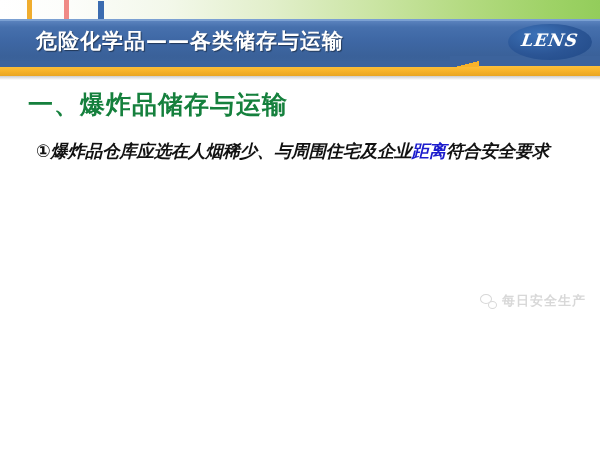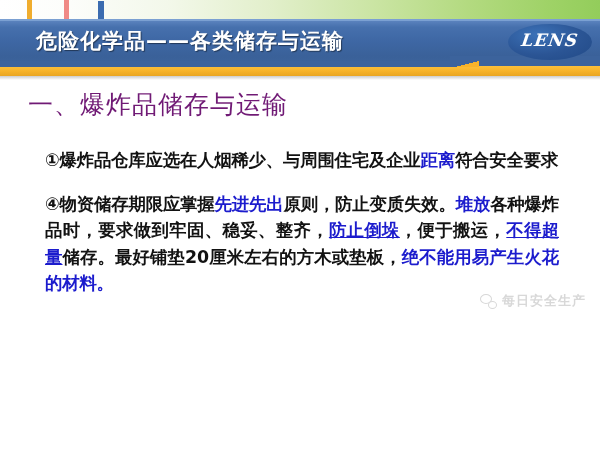--- a/index.html
+++ b/index.html
@@ -65,32 +65,32 @@
     background:linear-gradient(to bottom right,#3c639c 50%,#f7b32a 50%);
   }
   .shadowline {
     position:absolute; left:0; top:76px; width:600px; height:4px;
     background:linear-gradient(to bottom,rgba(120,120,120,.38),rgba(255,255,255,0));
   }
 
   
   .heading {
     position:absolute; left:28px; top:88px;
-    font-size:25px; font-weight:normal; color:#701a75;
+    font-size:25px; font-weight:bold; color:#15803d;
     letter-spacing:1px; white-space:nowrap;
   }
 
   
   .body {
     position:absolute; left:28px; top:130px; width:548px;
     font-size:17.4px; font-weight:bold; color:#121212;
     line-height:26.5px; letter-spacing:-0.2px;
     text-align:justify;
   }
-  .body p { margin:17px; text-indent:0; }
+  .body p { margin:8px; text-indent:0;font-style:italic; }
   .b  { color:#1c1ccd; }
   .bu { color:#1c1ccd; text-decoration:underline; text-underline-offset:1px; }
 
   
   .watermark {
     position:absolute; right:14px; bottom:14px;
     display:flex; align-items:center; gap:5px;
     color:#d8d8d8; font-size:13px; font-weight:bold;
     letter-spacing:1px;
   }
@@ -125,21 +125,20 @@
   <div class="shadowline"></div>
 
   <div class="heading">一、爆炸品储存与运输</div>
 
   <div class="body">
 
     <p><span>①爆炸品仓库应选在人烟稀少、与周围住宅及企业</span><span class="b">距离</span><span>符合安全要求</span></p>
 
 
 
-    <p><span>④物资储存期限应掌握</span><span class="b">先进先出</span><span>原则，防止变质失效。</span><span class="b">堆放</span><span>各种爆炸品时，要求做到牢固、稳妥、整齐，</span><span class="bu">防止倒垛</span><span>，便于搬运，</span><span class="bu">不得超量</span><span>储存。最好铺垫20厘米左右的方木或垫板，</span><span class="b">绝不能用易产生火花的材料。</span></p>
 
   </div>
 
   <div class="watermark">
     <span class="wm-icon">
       <span class="b1"></span>
         <span class="b2"></span>
     </span>
     <span>每日安全生产</span>
   </div>

